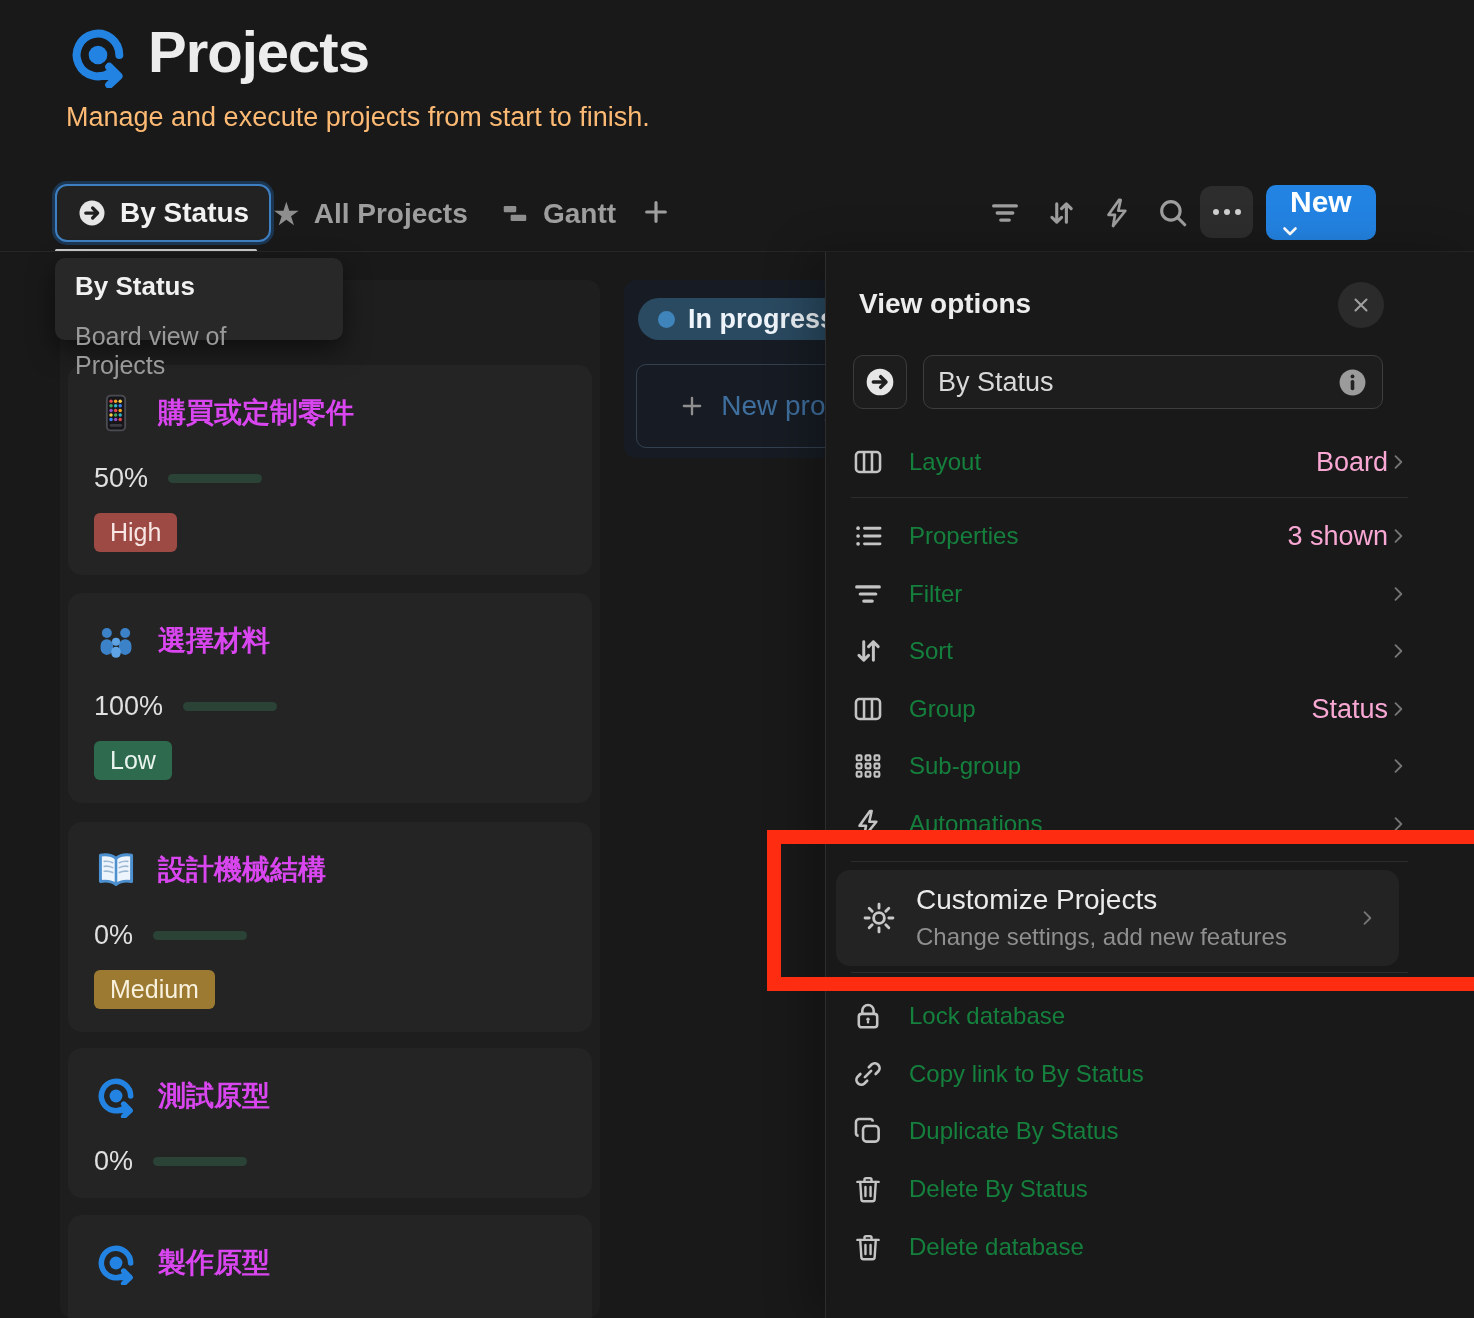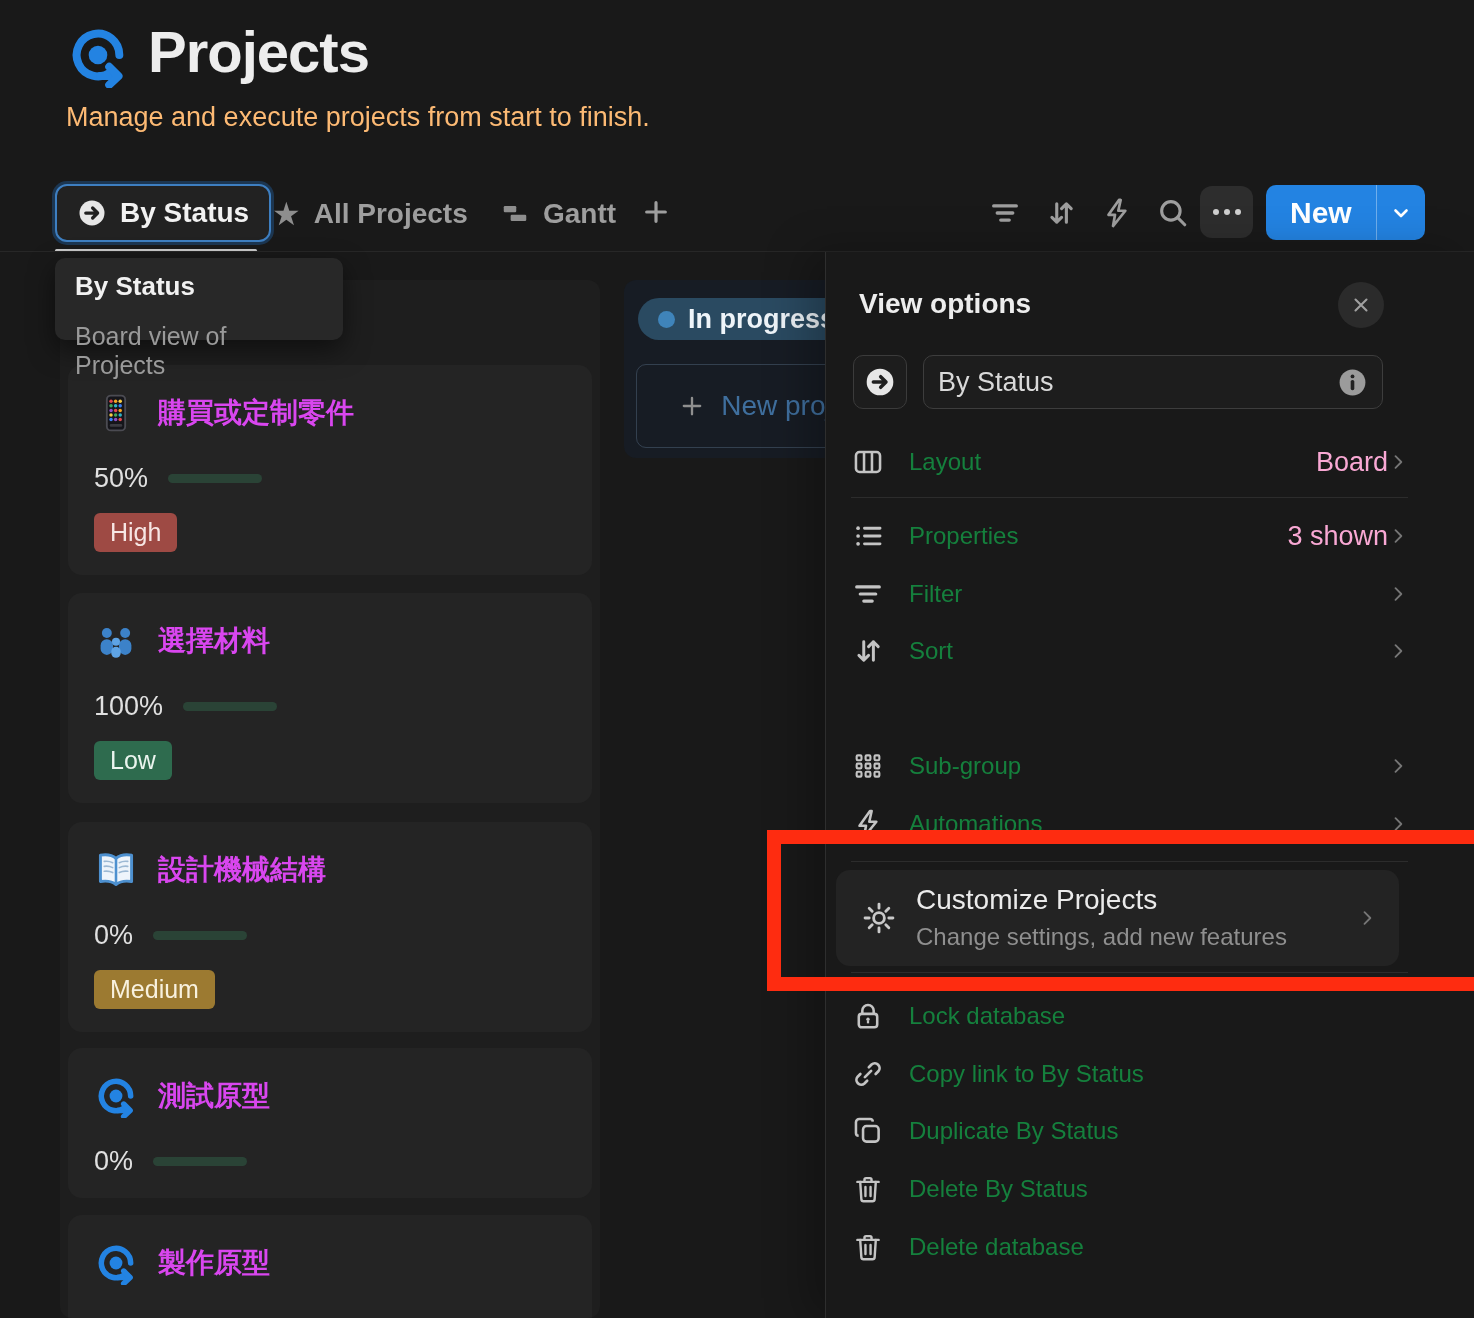--- a/index.html
+++ b/index.html
@@ -22,21 +22,21 @@
   .tab-all{left:272px;top:198px;}
   .tab-gantt{left:500px;top:198px;}
   .tab-plus{left:640px;top:196px;}
   .star{font-size:32px;color:#8e8e8e;line-height:1;}
 
   
   .tbicon{top:196px;width:34px;height:34px;}
   .more-btn{left:1200px;top:186px;width:53px;height:52px;border-radius:12px;background:#2d2d2d;
     display:flex;align-items:center;justify-content:center;gap:5px;}
   .more-btn i{width:6px;height:6px;border-radius:50%;background:#cfcfcf;display:block;}
-  .new-btn{left:1266px;top:185px;height:55px;border-radius:10px;background:#2383e2;display:flex;align-items:stretch;}
+  .new-btn{left:1266px;top:185px;height:55px;border-radius:10px;background:#2383e2;display:flex;align-items:stretch;flex-direction:column;}
   .new-main{display:flex;align-items:center;padding:0 24px;font-size:30px;font-weight:700;color:#fff;}
   .new-div{width:1px;background:rgba(255,255,255,.35);}
   .new-caret{width:48px;display:flex;align-items:center;justify-content:center;}
 
   
   .tooltip{left:55px;top:258px;width:288px;height:82px;background:#282828;border-radius:10px;
     box-shadow:0 10px 26px rgba(0,0,0,.5);padding:13px 20px;box-sizing:border-box;z-index:5;}
   .tooltip .t1{font-size:26px;font-weight:700;color:#f1f1f1;}
   .tooltip .t2{font-size:25px;color:#9a9a9a;margin-top:20px;}
 
@@ -386,20 +386,33 @@
             <path d="M15.8 18.5 v-13 M15.8 5.5 l-3.4 3.4 M15.8 5.5 l3.4 3.4"></path>
           </svg>
       </span>
       <span class="vlabel">Sort</span>
       <span class="vvalue"></span>
       <svg class="vchev" viewBox="0 0 24 24">
           <path d="M9 5 l7 7 -7 7" fill="none" stroke="#767676" stroke-width="2.2" stroke-linecap="round" stroke-linejoin="round"></path>
         </svg>
     </div>
 
+    <div class="vrow" style="top:428px;">
+      <span class="vicon">
+        <svg viewBox="0 0 24 24" width="34" height="34" fill="none" stroke="#c4c4c4" stroke-width="1.8">
+            <rect x="3.5" y="5" width="17" height="14" rx="2.5"></rect>
+            <path d="M9.2 5 v14 M14.8 5 v14"></path>
+          </svg>
+      </span>
+      <span class="vlabel">Group</span>
+      <span class="vvalue">Status</span>
+      <svg class="vchev" viewBox="0 0 24 24">
+          <path d="M9 5 l7 7 -7 7" fill="none" stroke="#767676" stroke-width="2.2" stroke-linecap="round" stroke-linejoin="round"></path>
+        </svg>
+    </div>
 
     <div class="vrow" style="top:485px;">
       <span class="vicon">
         <svg viewBox="0 0 24 24" width="34" height="34" fill="none" stroke="#c4c4c4" stroke-width="1.5">
           <rect x="4" y="4.5" width="3.4" height="3.4" rx=".8"></rect>
             <rect x="10.3" y="4.5" width="3.4" height="3.4" rx=".8"></rect>
             <rect x="16.6" y="4.5" width="3.4" height="3.4" rx=".8"></rect>
           <rect x="4" y="10.3" width="3.4" height="3.4" rx=".8"></rect>
             <rect x="10.3" y="10.3" width="3.4" height="3.4" rx=".8"></rect>
             <rect x="16.6" y="10.3" width="3.4" height="3.4" rx=".8"></rect>

